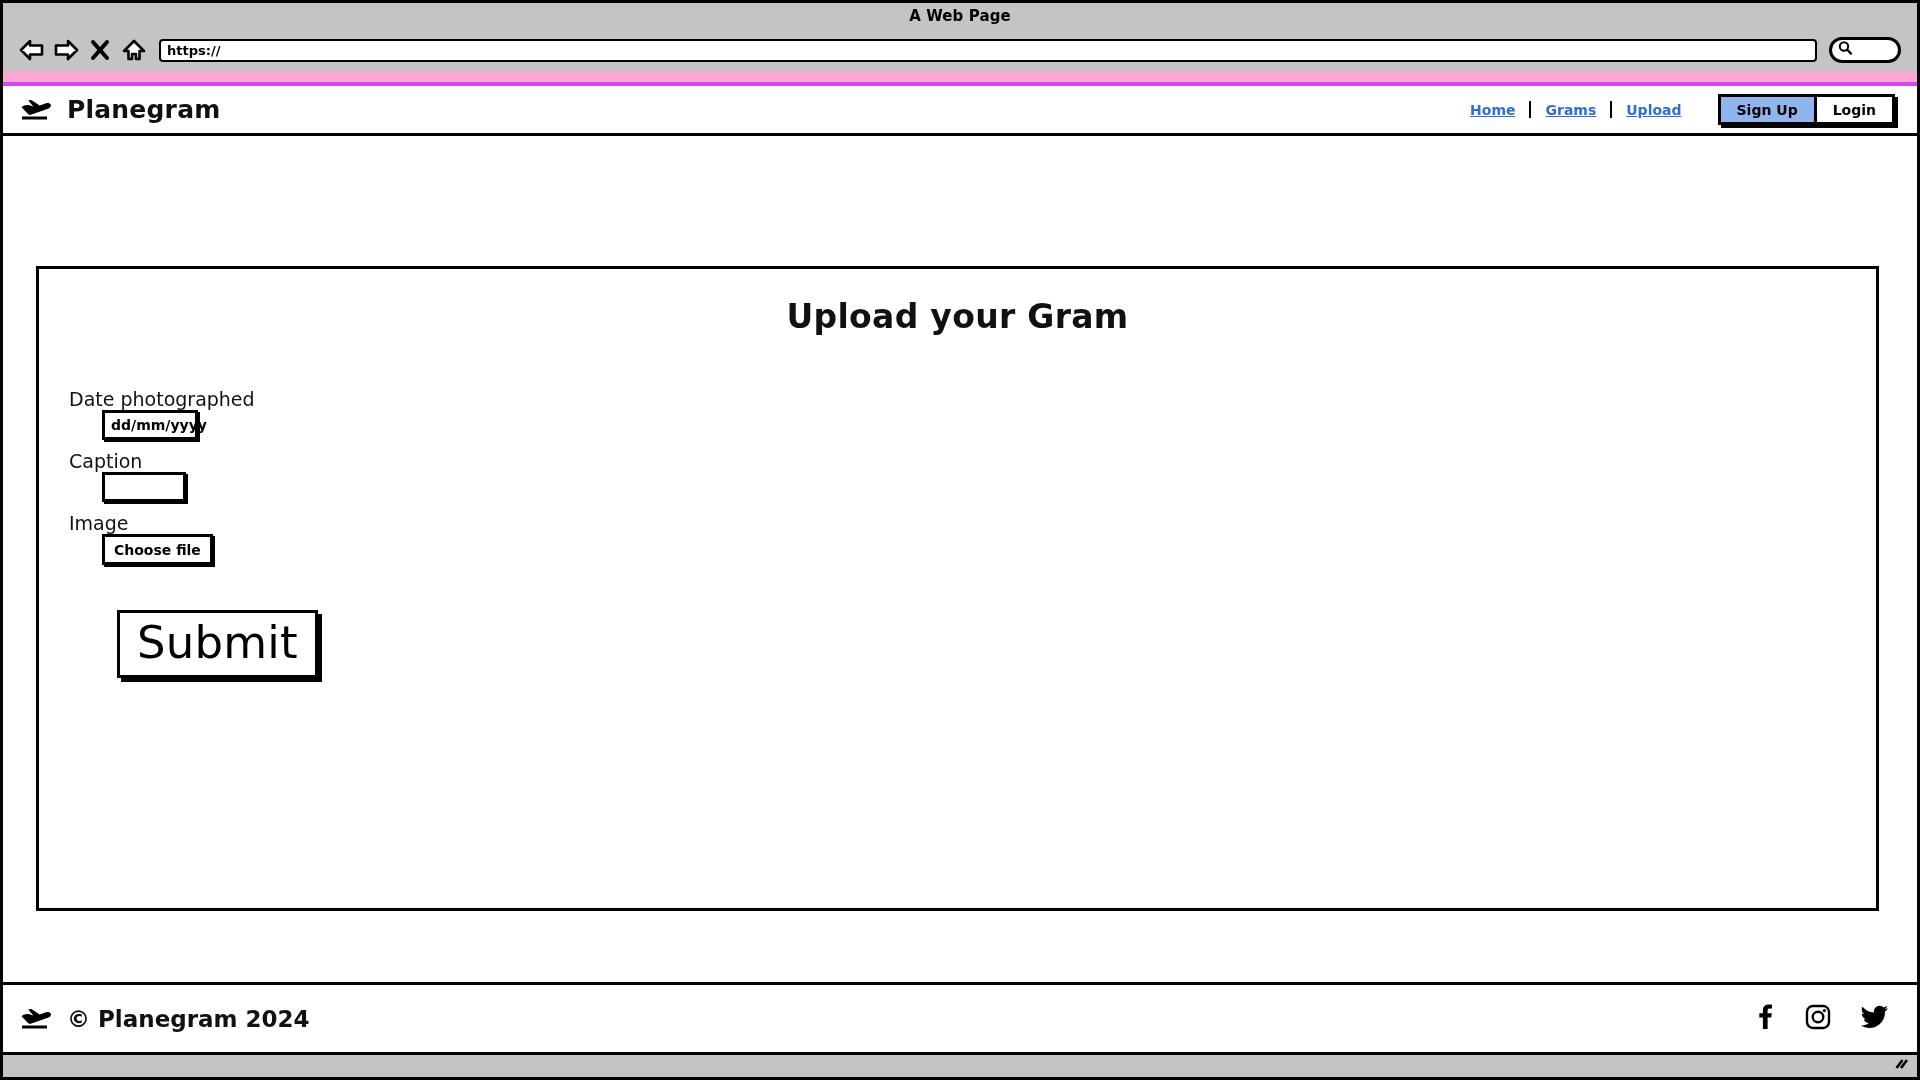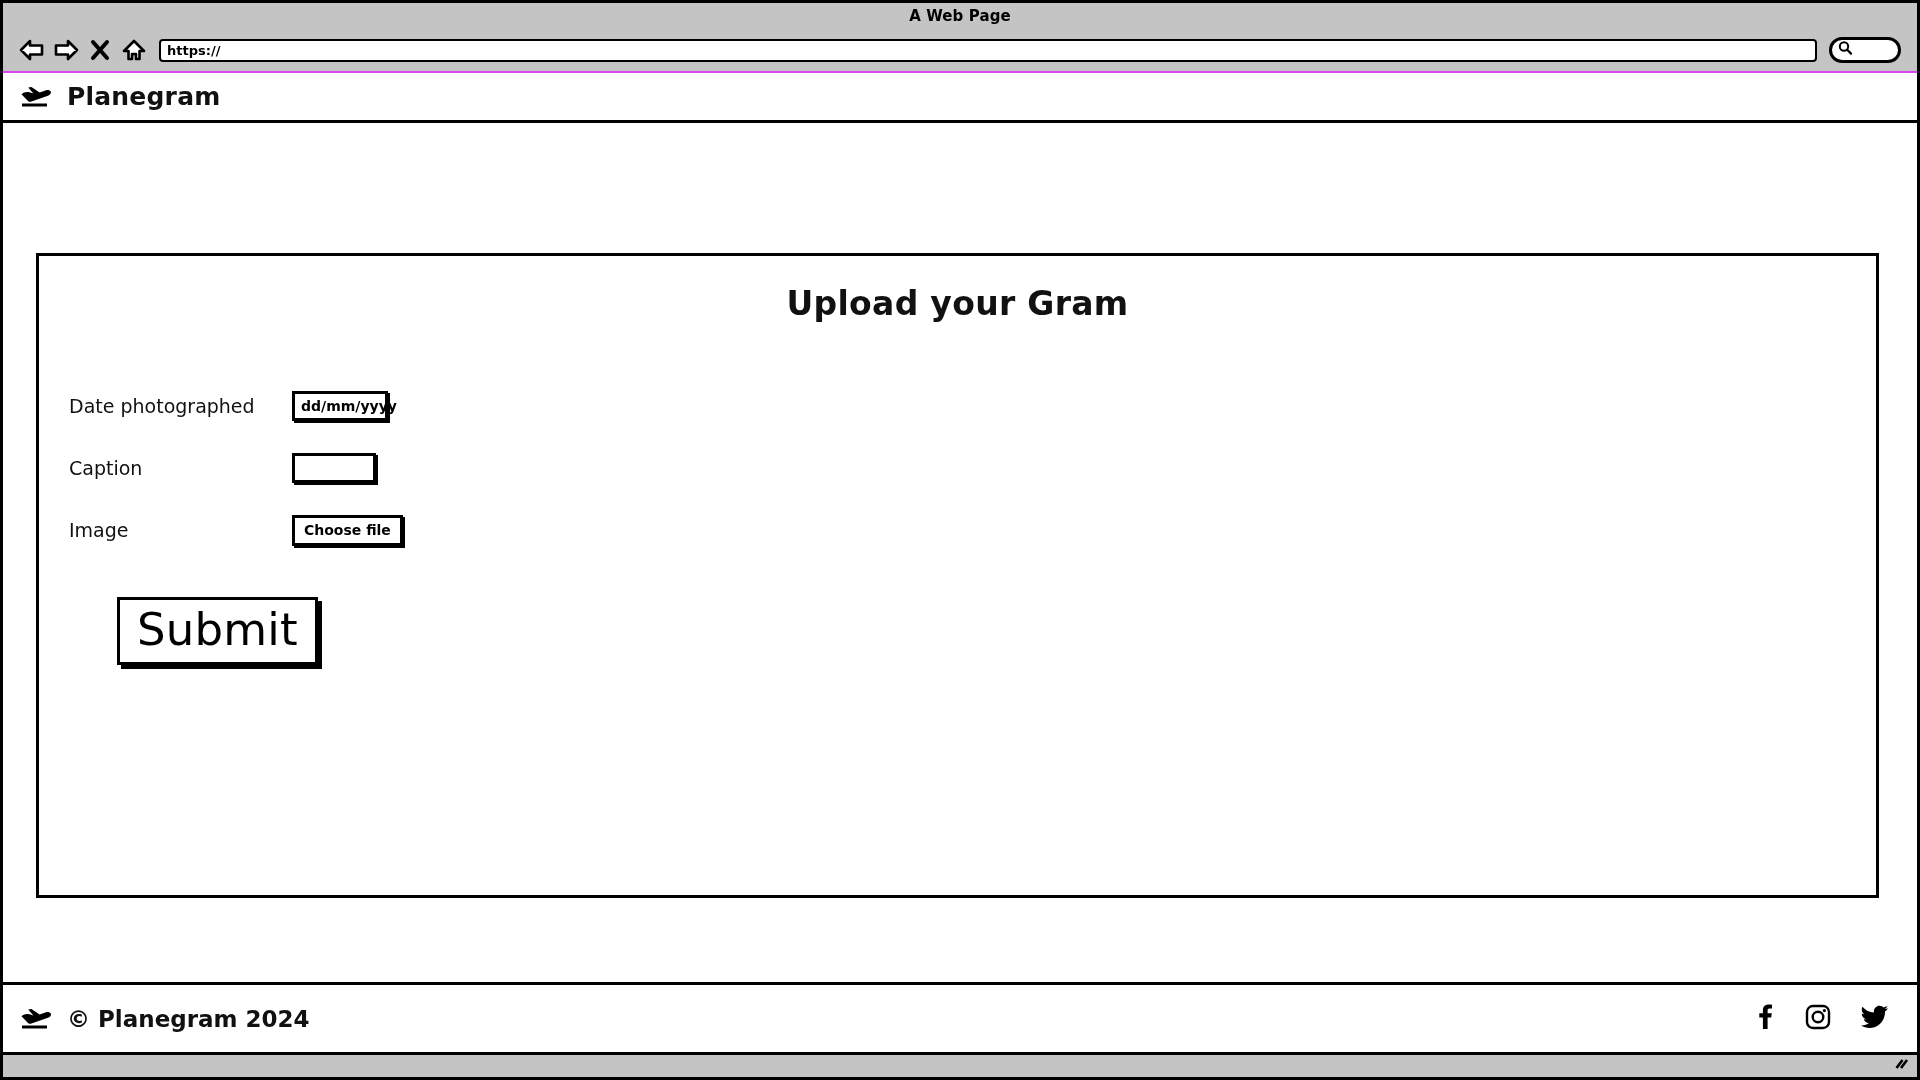--- a/index.html
+++ b/index.html
@@ -85,26 +85,27 @@
     padding-left: 5px;
     box-sizing: border-box;
     flex: 0 0 auto;
     margin-right: 6px;
   }
 
   
   .viewport {
     flex: 1 1 auto;
     background: #fff;
-    border-top: 2px solid #d946ef;
+    border-top: 4px solid #d946ef;
     border-bottom: 3px solid #000;
     display: flex;
     flex-direction: column;
     position: relative;
     overflow: hidden;
+    margin-top: 11px;
   }
 
   
   .site-nav {
     height: 50px;
     border-bottom: 3px solid #000;
     display: flex;
     align-items: center;
     justify-content: space-between;
     padding: 0 22px 0 16px;
@@ -193,22 +194,22 @@
     color: #111;
     margin-top: 28px;
     letter-spacing: .3px;
   }
   .form-area {
     margin-top: 52px;
     padding-left: 30px;
   }
   .form-row {
     display: flex;
-    align-items: center;
     height: 62px;
+    flex-direction: column;
   }
   .form-label {
     width: 190px;
     font-size: 19px;
     color: #111;
     flex: 0 0 auto;
   }
   .field-col { flex: 0 0 auto; padding-left: 33px; }
 
   .wf-input {
@@ -389,20 +390,33 @@
       <div class="brand">
         <span class="plane-logo">
           <svg width="34" height="26" viewBox="0 0 34 26">
             <path d="M2.5 12.2 C4.8 10.2 7.6 9.6 10.4 10.3 L14.4 11.4 L9.2 5.4 L12.4 5.0 L20.6 10.6 L26.4 8.4 C28.6 7.6 31.0 8.0 31.8 9.6 C32.5 11.1 31.2 12.9 29.0 13.8 L12.4 19.6 C10.8 20.1 9.4 19.6 8.5 18.5 Z" fill="#000"></path>
             <rect x="3" y="21.5" width="25" height="3" fill="#000"></rect>
           </svg>
         </span>
         <span class="brand-name">Planegram</span>
       </div>
 
+      <div class="nav-right">
+        <div class="nav-links">
+          <span class="nav-link">Home</span>
+          <span class="nav-sep"></span>
+          <span class="nav-link">Grams</span>
+          <span class="nav-sep"></span>
+          <span class="nav-link">Upload</span>
+        </div>
+        <div class="auth-group">
+          <span class="auth-btn primary">Sign Up</span>
+          <span class="auth-btn secondary">Login</span>
+        </div>
+      </div>
     </div>
 
     <div class="page-main">
       <div class="content-card">
 
         <div class="card-title">Upload your Gram</div>
 
         <div class="form-area">
 
           <div class="form-row">

